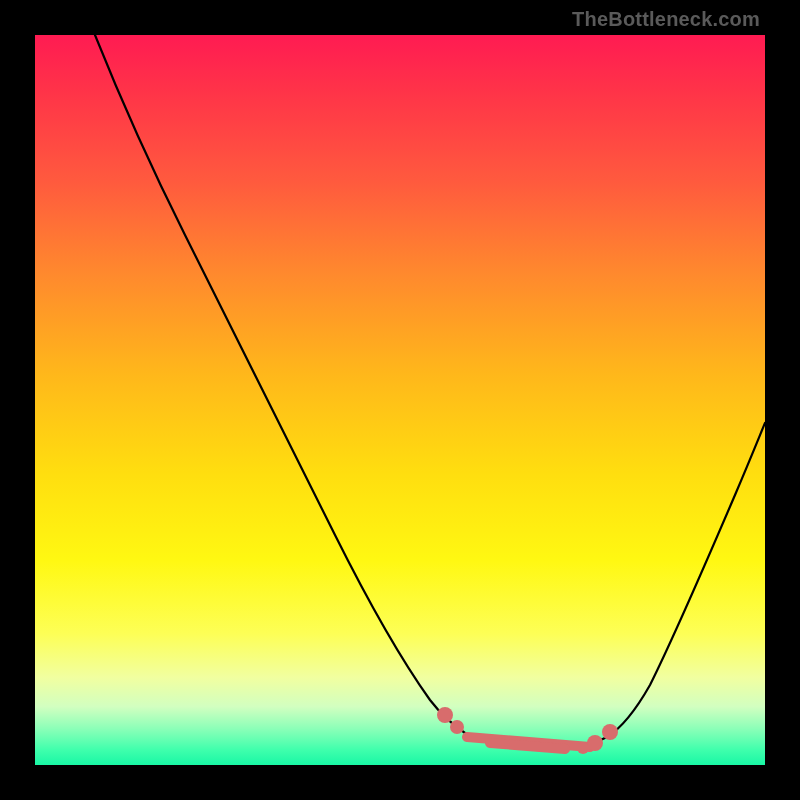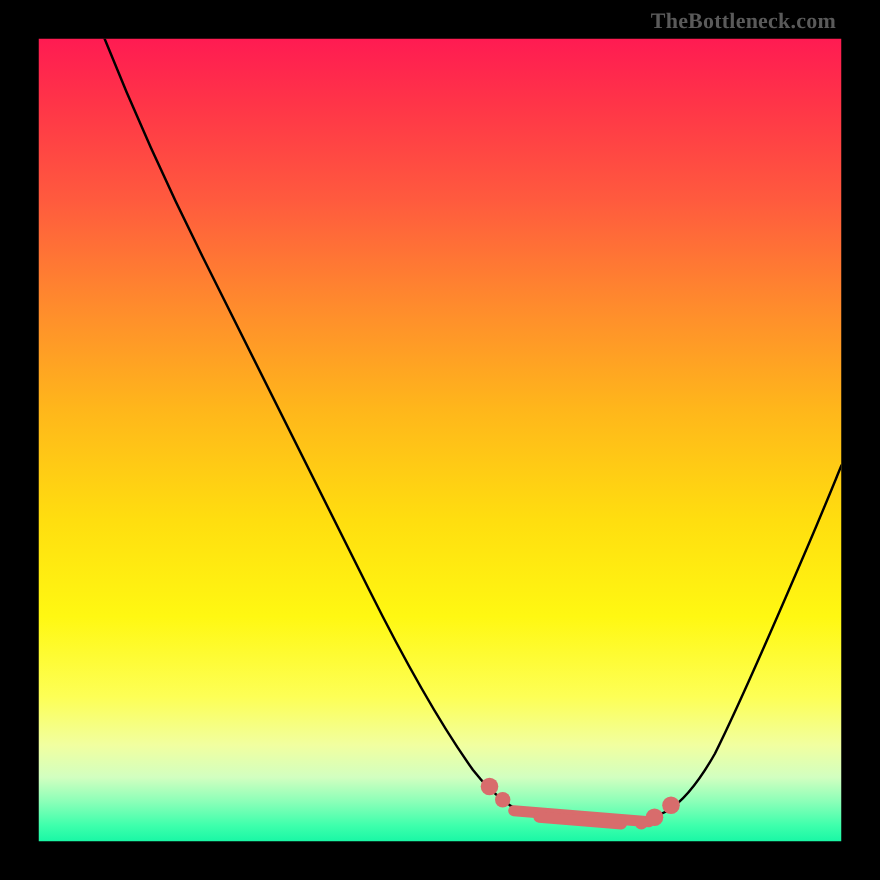--- a/index.html
+++ b/index.html
@@ -11,21 +11,20 @@
     overflow: hidden;
     font-family: Arial, Helvetica, sans-serif;
   }
   .frame {
     position: absolute;
     left: 0;
     top: 0;
     width: 800px;
     height: 572px;
     background: #000;
-    font-family: Liberation Serif, serif;
   }
   .plot-area {
     position: absolute;
     left: 35px;
     top: 35px;
     width: 730px;
     height: 730px;
     overflow: hidden;
   }
   .gradient {

